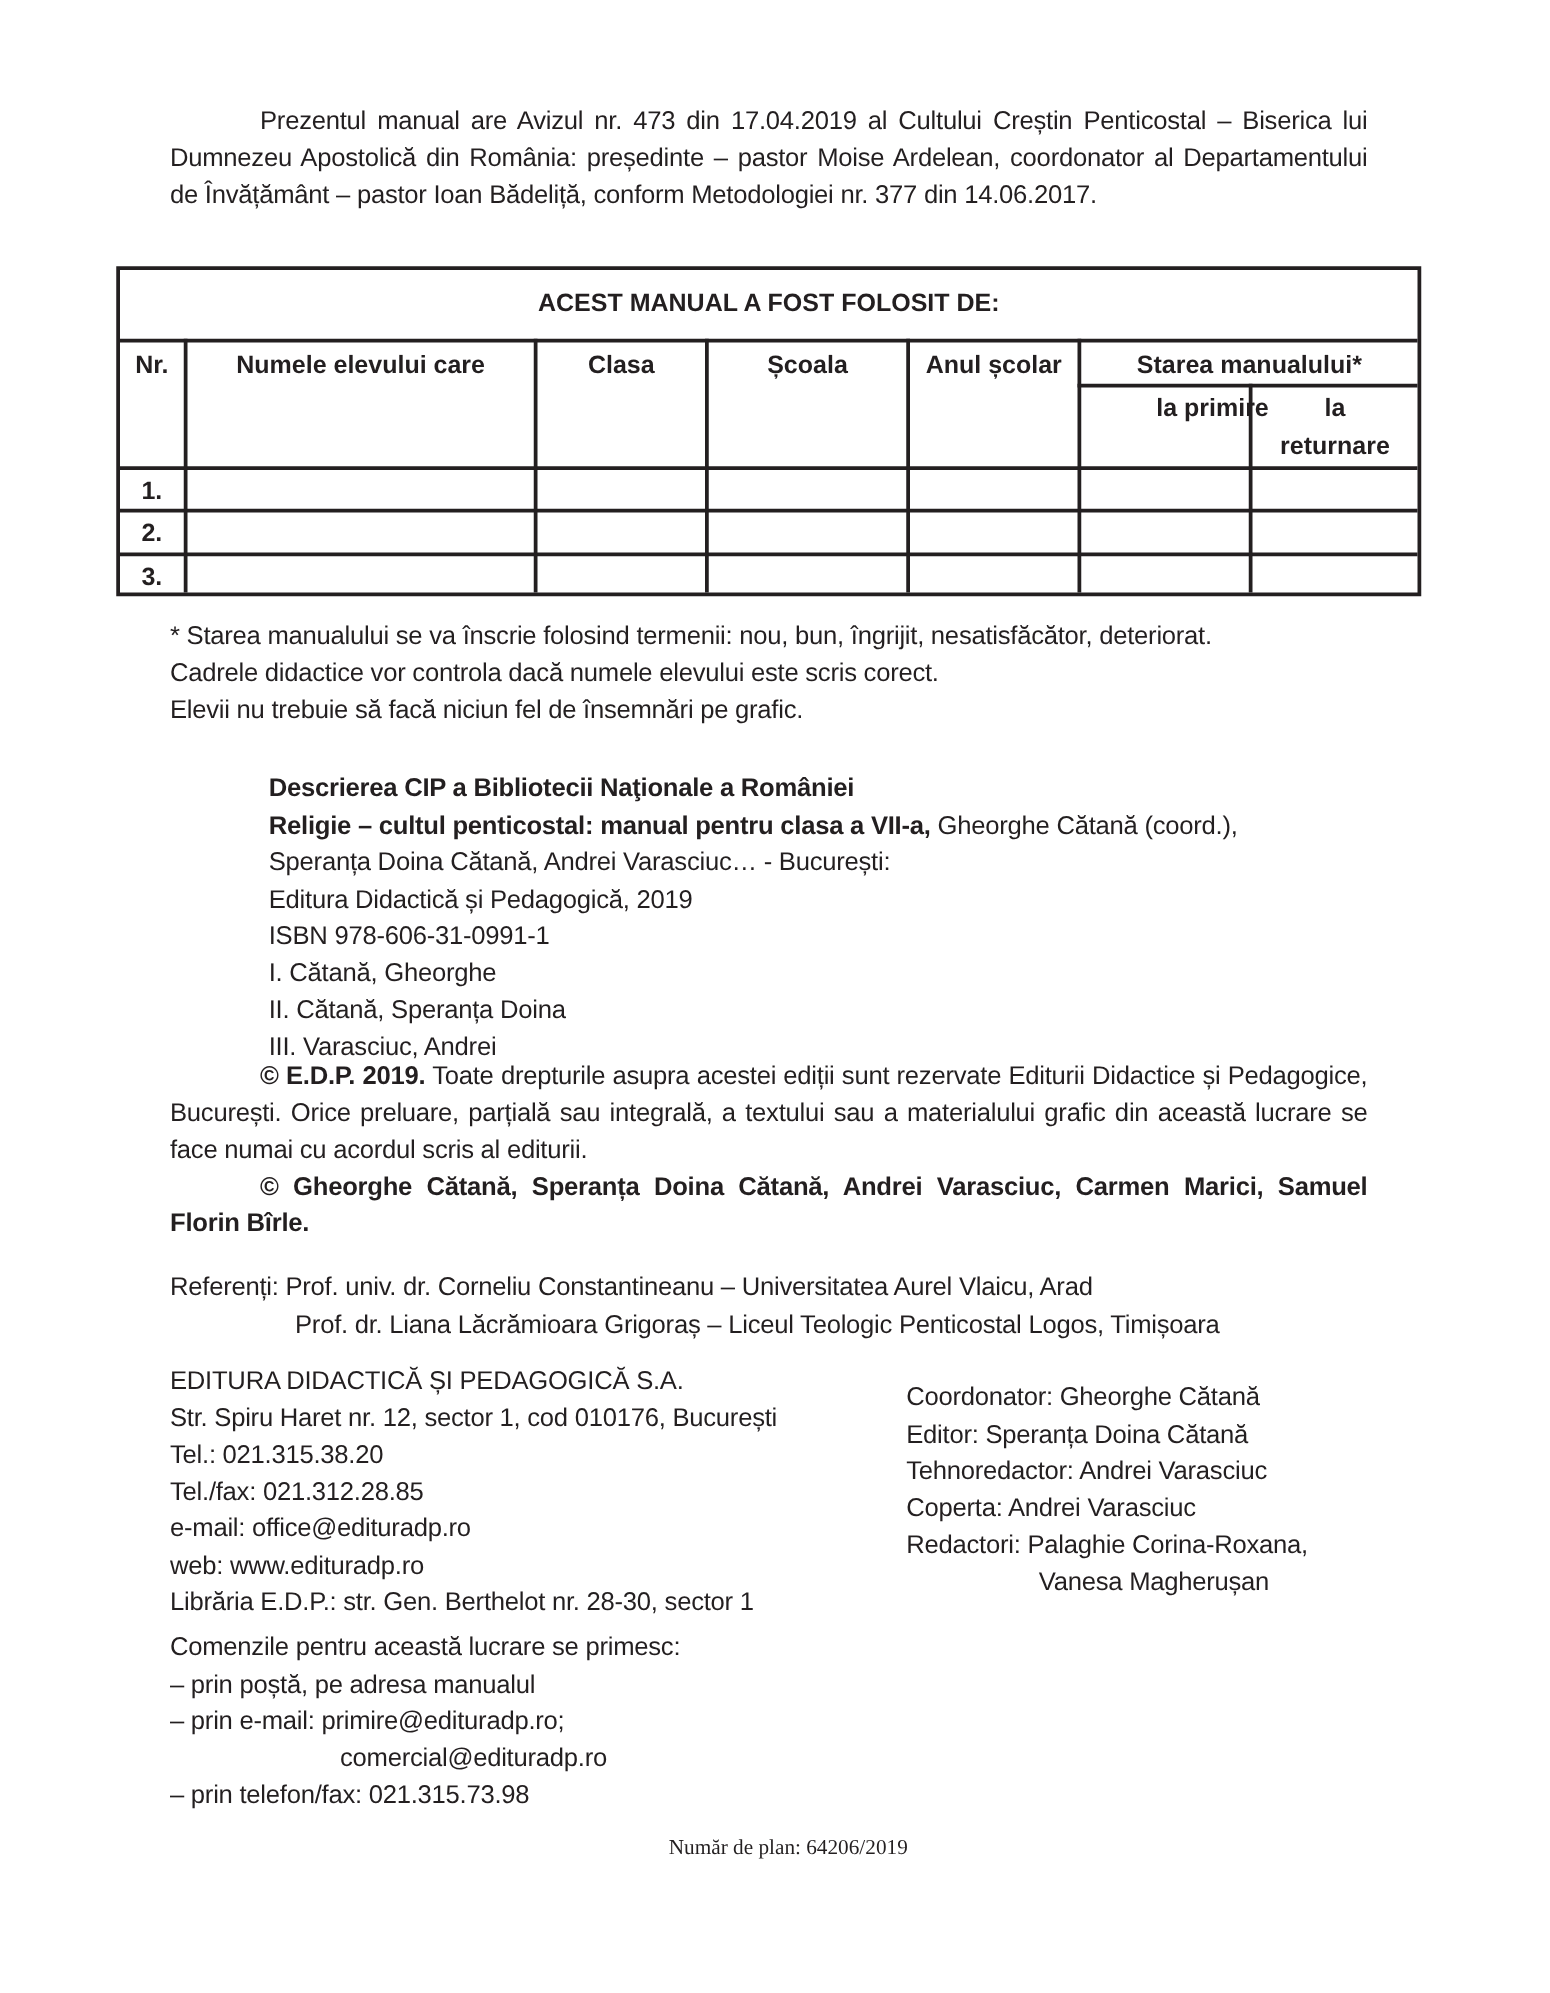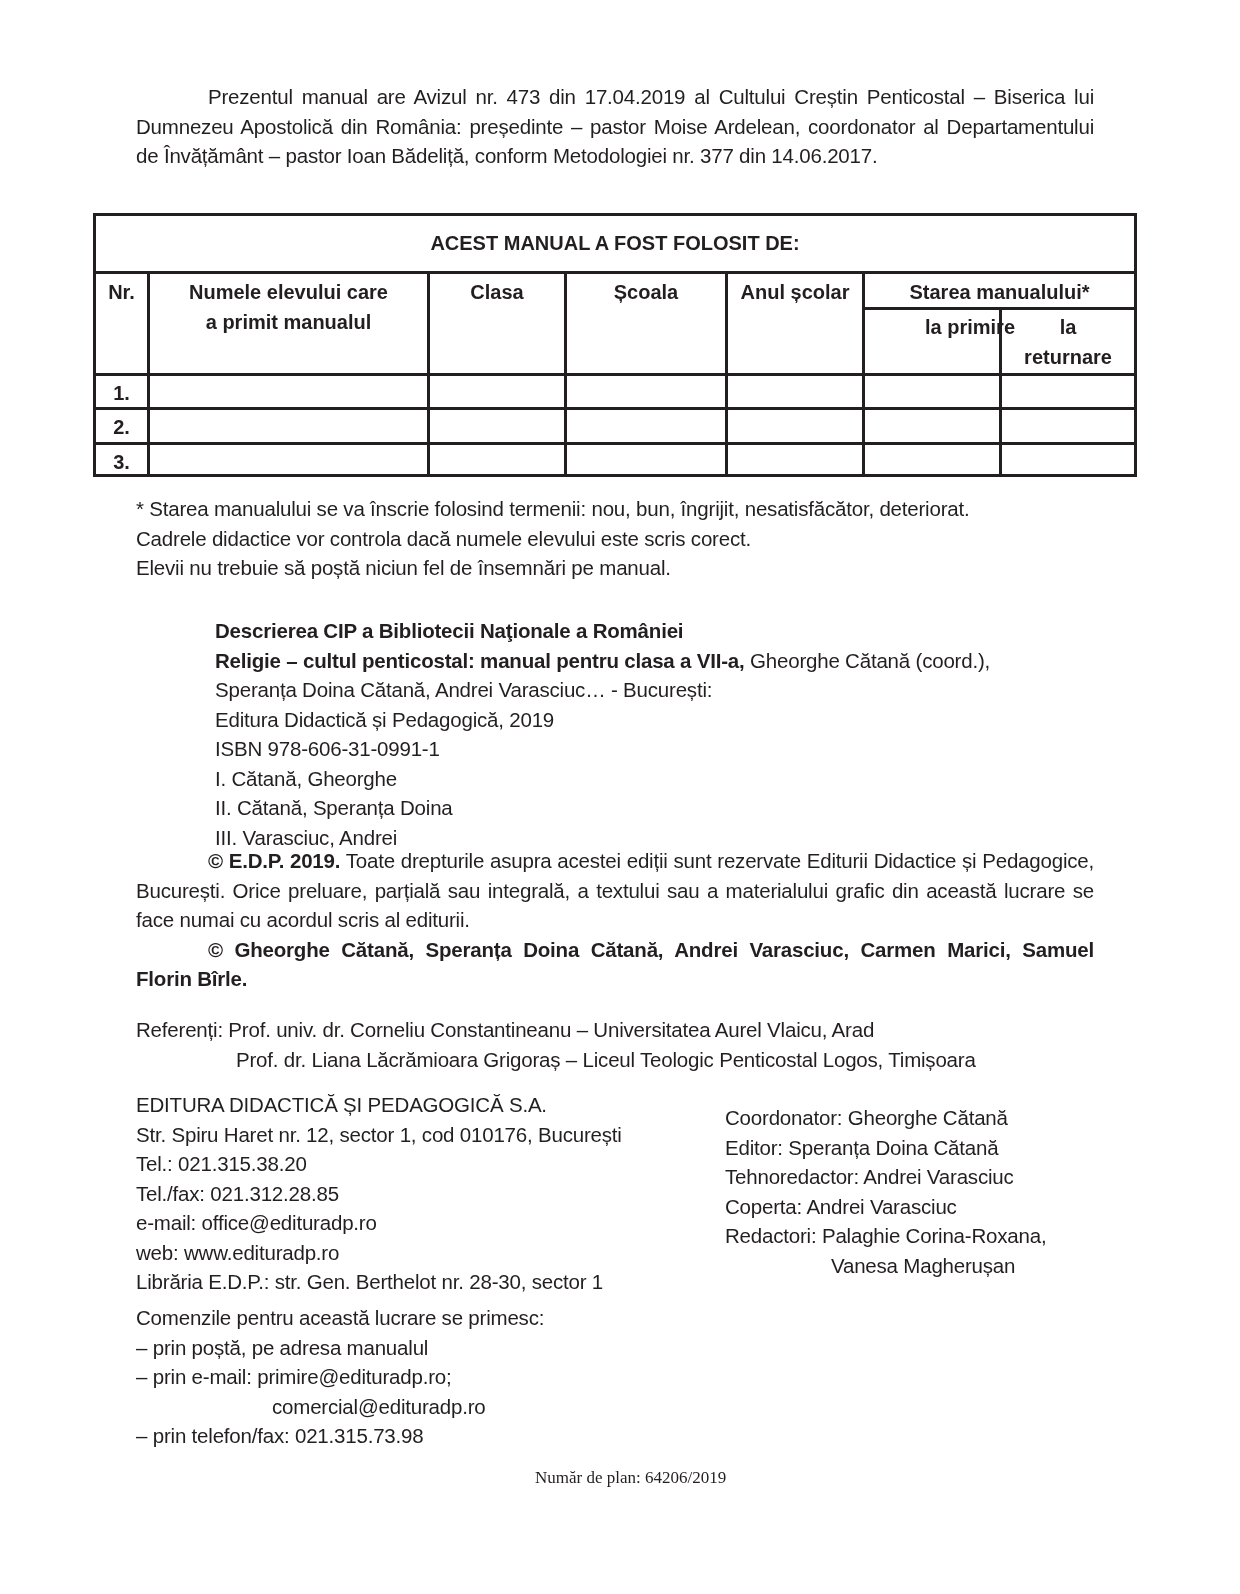--- a/index.html
+++ b/index.html
@@ -69,21 +69,20 @@
   <div class="vline" style="left:468px; top:55px; height:203px;"></div>
   <div class="vline" style="left:629px; top:55px; height:203px;"></div>
   <div class="vline" style="left:766px; top:55px; height:203px;"></div>
   <div class="vline" style="left:903px; top:91px; height:167px;"></div>
 
   <div class="th" style="left:0; top:12px; width:1038px;">ACEST MANUAL A FOST FOLOSIT DE:</div>
 
   <div class="th" style="left:0; top:61px; width:51px;">Nr.</div>
   <div class="th" style="left:54px; top:61px; width:277px;">
     <div>Numele elevului care</div>
-    <div>a primit manualul</div>
   </div>
   <div class="th" style="left:334px; top:61px; width:134px;">Clasa</div>
   <div class="th" style="left:471px; top:61px; width:158px;">Școala</div>
   <div class="th" style="left:632px; top:61px; width:134px;">Anul școlar</div>
   <div class="th" style="left:769px; top:61px; width:269px;">Starea manualului*</div>
   <div class="th" style="left:769px; top:96px; width:134px;margin-left:38px;">la primire</div>
   <div class="th" style="left:906px; top:96px; width:132px;">
     <div>la</div>
     <div>returnare</div>
   </div>
@@ -110,21 +109,21 @@
   <div class="cell" style="left:334px; top:229px; width:134px; height:29px;"></div>
   <div class="cell" style="left:471px; top:229px; width:158px; height:29px;"></div>
   <div class="cell" style="left:632px; top:229px; width:134px; height:29px;"></div>
   <div class="cell" style="left:769px; top:229px; width:134px; height:29px;"></div>
   <div class="cell" style="left:906px; top:229px; width:132px; height:29px;"></div>
 </div>
 
 <div id="notes" class="p">
   <div>* Starea manualului se va înscrie folosind termenii: nou, bun, îngrijit, nesatisfăcător, deteriorat.</div>
   <div>Cadrele didactice vor controla dacă numele elevului este scris corect.</div>
-  <div>Elevii nu trebuie să poștă niciun fel de însemnări pe manual.</div>
+  <div>Elevii nu trebuie să facă niciun fel de însemnări pe grafic.</div>
 </div>
 
 <div id="cip" class="p">
   <div><b>Descrierea CIP a Bibliotecii Naţionale a României</b></div>
   <div><b>Religie – cultul penticostal: manual pentru clasa a VII-a,</b><span> Gheorghe Cătană (coord.),</span></div>
   <div>Speranța Doina Cătană, Andrei Varasciuc… - București:</div>
   <div>Editura Didactică și Pedagogică, 2019</div>
   <div>ISBN 978-606-31-0991-1</div>
   <div>I. Cătană, Gheorghe</div>
   <div>II. Cătană, Speranța Doina</div>

